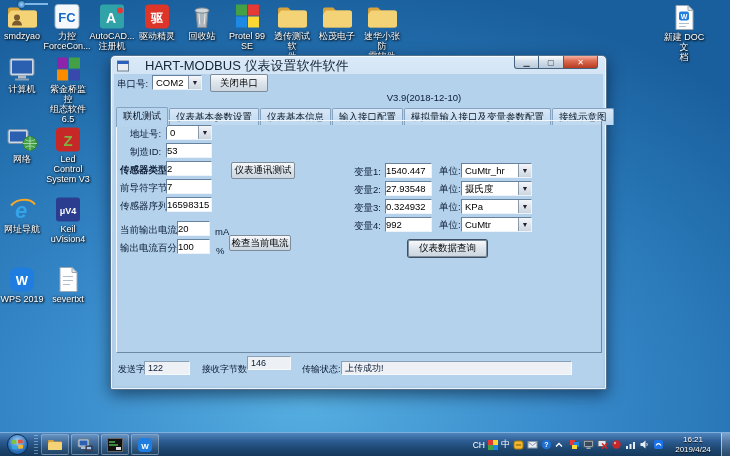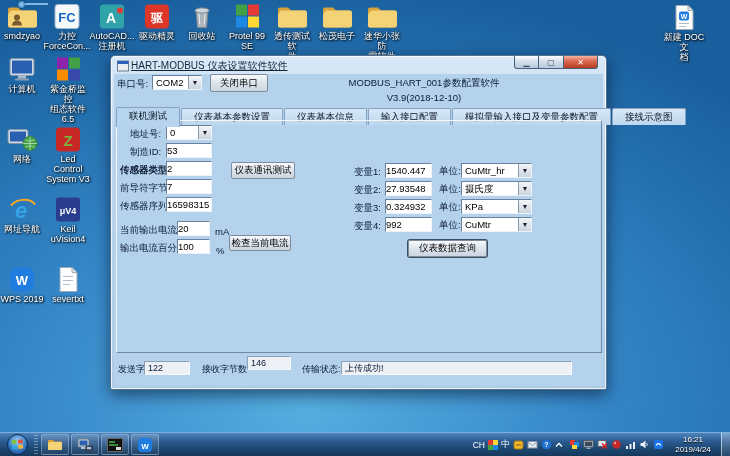--- a/index.html
+++ b/index.html
@@ -19,22 +19,22 @@
   #tr-icon{position:absolute;right:6px;top:4px;width:62px;}
   .artifact{position:absolute;left:18px;top:2px;width:30px;height:4px;display:flex;align-items:center;}
   .artifact .knob{width:7px;height:7px;border-radius:50%;background:radial-gradient(#9fd0f5,#1e6fb8);box-shadow:0 0 2px #033;}
   .artifact .bar{flex:1;height:2px;background:#7fb7e8;}
 
   
   .win{position:absolute;left:110px;top:55px;width:497px;height:335px;
     background:linear-gradient(#d9e9f8,#bcd6ee 30%,#aecbe6);
     border:1px solid #51718f;border-radius:5px 5px 2px 2px;
     box-shadow:0 5px 16px rgba(0,10,30,.55), inset 0 0 0 1px rgba(255,255,255,.75);}
-  .win-title{position:absolute;left:6px;top:3px;height:14px;display:flex;align-items:center;gap:2px;
-    font-size:10px;color:#152435;white-space:nowrap;text-decoration:underline;}
+  .win-title{position:absolute;left:6px;top:3px;height:14px;display:flex;align-items:center;gap:16px;
+    font-size:13px;color:#152435;white-space:nowrap;}
   .win-title svg{width:12px;height:12px;}
   .cap-btns{position:absolute;top:0;right:8px;display:flex;}
   .cap{height:13px;border:1px solid #44617e;border-top:none;display:flex;align-items:center;justify-content:center;
     font-size:8px;color:#3a4a5a;background:linear-gradient(#fdfdfd,#d4dfea 45%,#b9c9da);}
   .cap.min{width:25px;border-radius:0 0 0 3px;}
   .cap.max{width:25px;border-left:none;}
   .cap.close{width:34px;border-left:none;border-radius:0 0 3px 0;color:#fff;
     background:linear-gradient(#f6b2a2,#dd6b52 40%,#b63b20);}
   .client{position:absolute;left:3px;right:3px;top:18px;bottom:3px;background:#b4d2ec;}
 
@@ -44,21 +44,21 @@
     font-size:9.5px;padding:0 0;color:#000;font-family:inherit;height:15px;}
   .combo{position:absolute;background:#fff;border:1px solid;border-color:#68829e #ecf3fa #ecf3fa #68829e;
     height:15px;font-size:9.5px;padding:1px 15px 0 3px;color:#000;white-space:nowrap;overflow:hidden;}
   .combo .arrow{position:absolute;right:0;top:0;bottom:0;width:13px;background:linear-gradient(#f4f6f8,#ccd5df);
     border-left:1px solid #8a9aaa;display:flex;align-items:center;justify-content:center;font-size:7px;color:#223;}
   .btn{position:absolute;background:linear-gradient(#f8fafc,#dfe6ed 45%,#ccd6e0);border:1px solid #7d8c9b;
     border-radius:2px;font-size:9.5px;display:flex;align-items:center;justify-content:center;color:#000;
     font-family:inherit;cursor:default;}
   .btn.default{box-shadow:0 0 0 1px #3c4f63;}
   .tabs{position:absolute;left:2px;top:30px;height:16px;white-space:nowrap;}
-  .tab{display:inline-block;padding:2px 12px 1px;font-size:9.5px;color:#08131f;
+  .tab{display:inline-block;padding:2px 6px 1px;font-size:9.5px;color:#08131f;
     background:linear-gradient(#d8e8f8,#bdd7ee);border:1px solid #86a4c2;border-bottom:none;
     border-radius:2px 2px 0 0;margin-right:1px;position:relative;top:2px;}
   .tab.active{background:#b7d4ee;top:1px;padding-bottom:4px;z-index:3;}
   .page{position:absolute;left:2px;top:46px;width:486px;height:233px;
     border:1px solid;border-color:#f2f7fc #6d89a6 #6d89a6 #f2f7fc;}
   .sbox{position:absolute;height:14px;background:#edf1f6;border:1px solid;border-color:#8ba0b5 #f6f9fc #f6f9fc #8ba0b5;
     font-size:9px;padding:0 3px;color:#0a1a33;line-height:12px;}
 
   
   .taskbar{position:absolute;left:0;right:0;bottom:0;height:24px;display:flex;align-items:center;
@@ -296,21 +296,20 @@
     </div>
 
     <div class="client">
 
       <span class="lbl" style="left:3px;top:4px;">串口号:</span>
       <div class="combo" style="left:38px;top:1px;width:50px;">
         <span>COM2</span>
         <span class="arrow">▼</span>
       </div>
       <div class="btn" style="left:96px;top:0px;width:58px;height:18px;">关闭串口</div>
-      <div class="lbl" style="left:160px;top:3px;width:300px;text-align:center;">MODBUS_HART_001参数配置软件</div>
       <div class="lbl" style="left:160px;top:18px;width:300px;text-align:center;">V3.9(2018-12-10)</div>
 
       <div class="tabs">
         <span class="tab active">联机测试</span><span class="tab">仪表基本参数设置</span><span class="tab">仪表基本信息</span><span class="tab">输入接口配置</span><span class="tab">模拟量输入接口及变量参数配置</span><span class="tab">接线示意图</span>
       </div>
 
       <div class="page">
         <span class="lbl" style="left:13px;top:7px;">地址号:</span>
         <div class="combo" style="left:49px;top:4px;width:46px;">
           <span>0</span>

